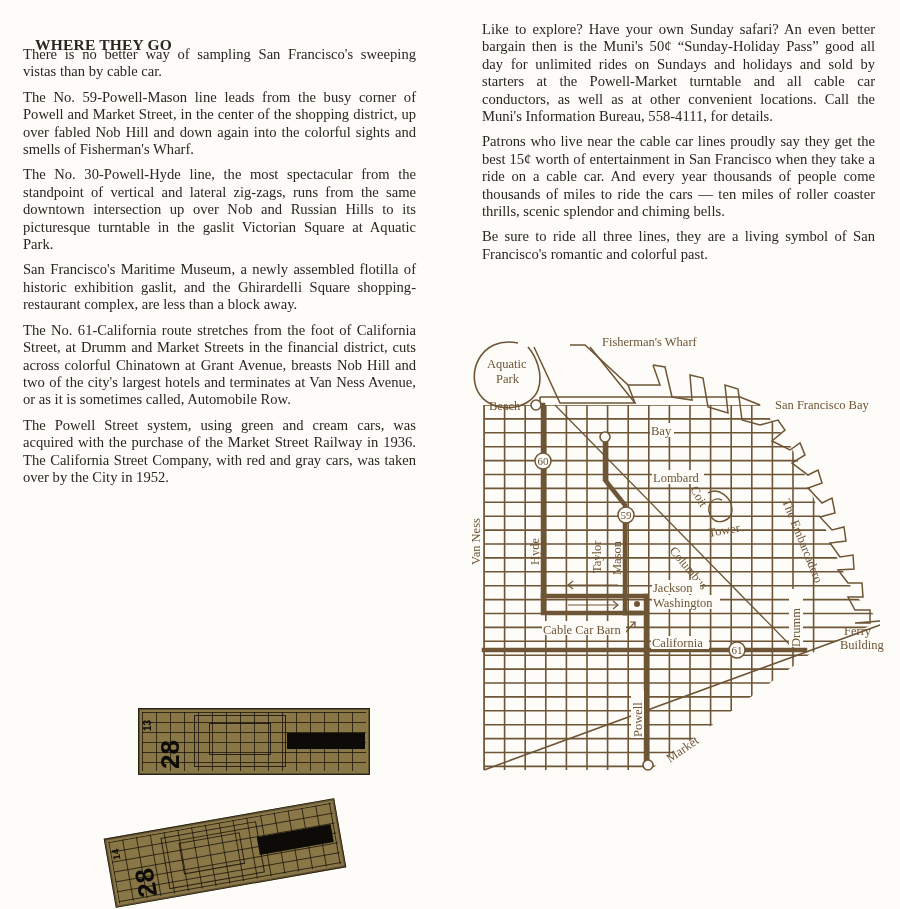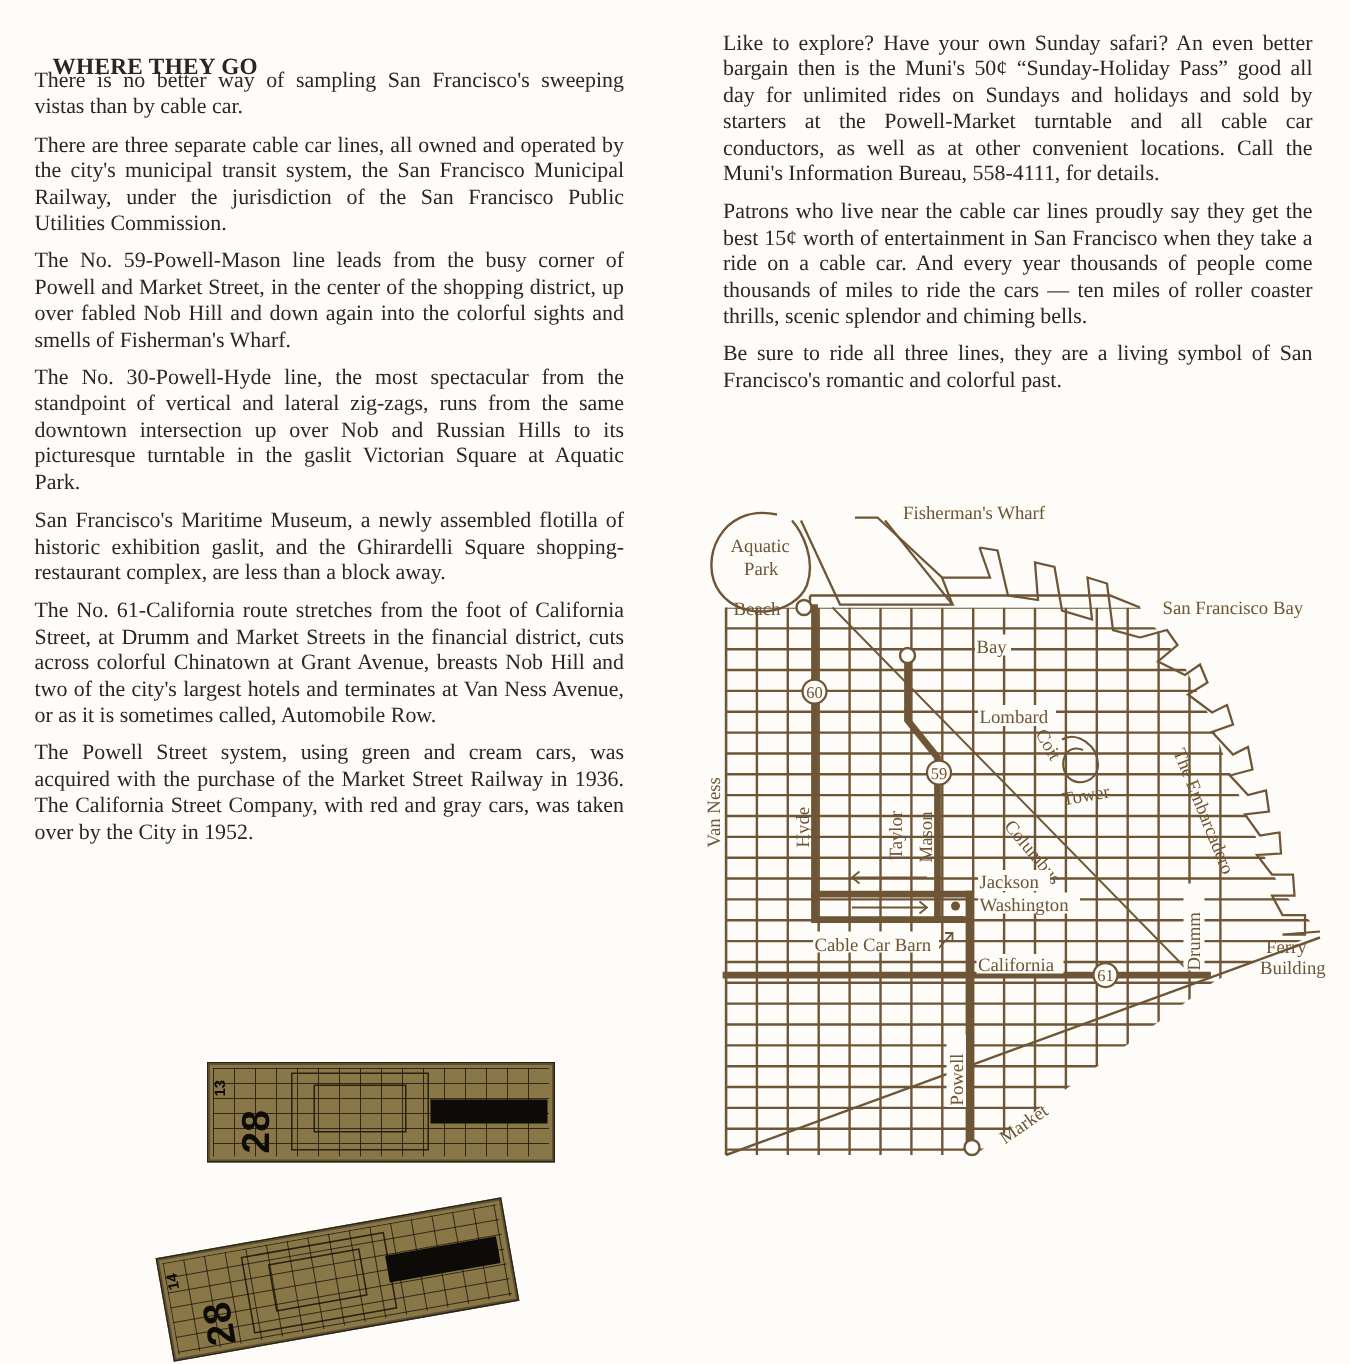--- a/index.html
+++ b/index.html
@@ -55,21 +55,20 @@
   .map text { font-family: "Liberation Serif", "DejaVu Serif", serif; fill: #6e5535; }
 </style>
 </head>
 <body>
 
 <h1 class="heading">WHERE THEY GO</h1>
 
 <div class="col col-left">
   <div id="left-body" style="width:393px">
     <p class="para">There is no better way of sampling San Francisco's sweep­ing vistas than by cable car.</p>
-    <p class="para">There are three separate cable car lines, all owned and operated by the city's municipal transit system, the San Francisco Municipal Railway, under the jurisdiction of the San Francisco Public Utilities Commission.</p>
     <p class="para">The No. 59-Powell-Mason line leads from the busy corner of Powell and Market Street, in the center of the shopping district, up over fabled Nob Hill and down again into the colorful sights and smells of Fisherman's Wharf.</p>
     <p class="para">The No. 30-Powell-Hyde line, the most spectacular from the standpoint of vertical and lateral zig-zags, runs from the same downtown intersection up over Nob and Russian Hills to its picturesque turntable in the gaslit Victorian Square at Aquatic Park.</p>
     <p class="para">San Francisco's Maritime Museum, a newly assembled flotilla of historic exhibition gaslit, and the Ghirardelli Square shopping-restaurant complex, are less than a block away.</p>
     <p class="para gap-extra">The No. 61-California route stretches from the foot of California Street, at Drumm and Market Streets in the financial district, cuts across colorful Chinatown at Grant Avenue, breasts Nob Hill and two of the city's largest hotels and terminates at Van Ness Avenue, or as it is sometimes called, Automobile Row.</p>
     <p class="para">The Powell Street system, using green and cream cars, was acquired with the purchase of the Market Street Rail­way in 1936. The California Street Company, with red and gray cars, was taken over by the City in 1952.</p>
   </div>
 </div>
 
 <div class="col col-right">
   <div id="right-body" style="width:393px">

